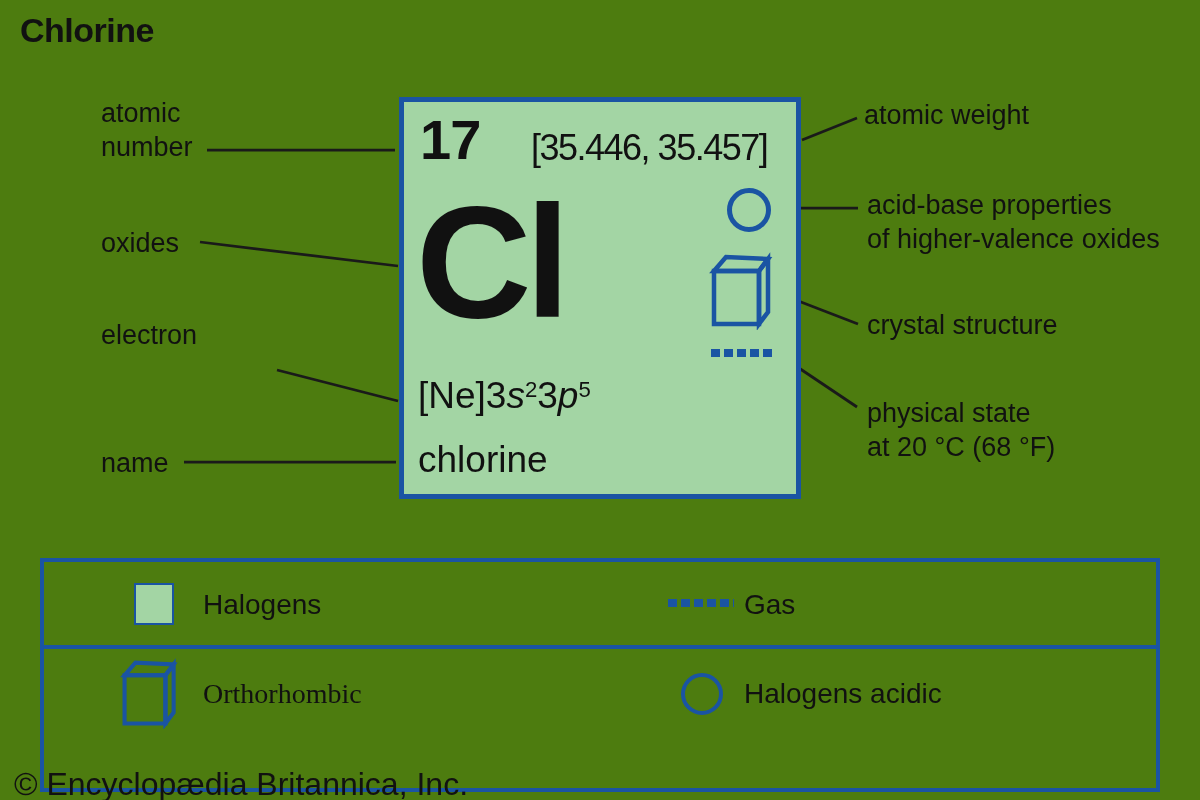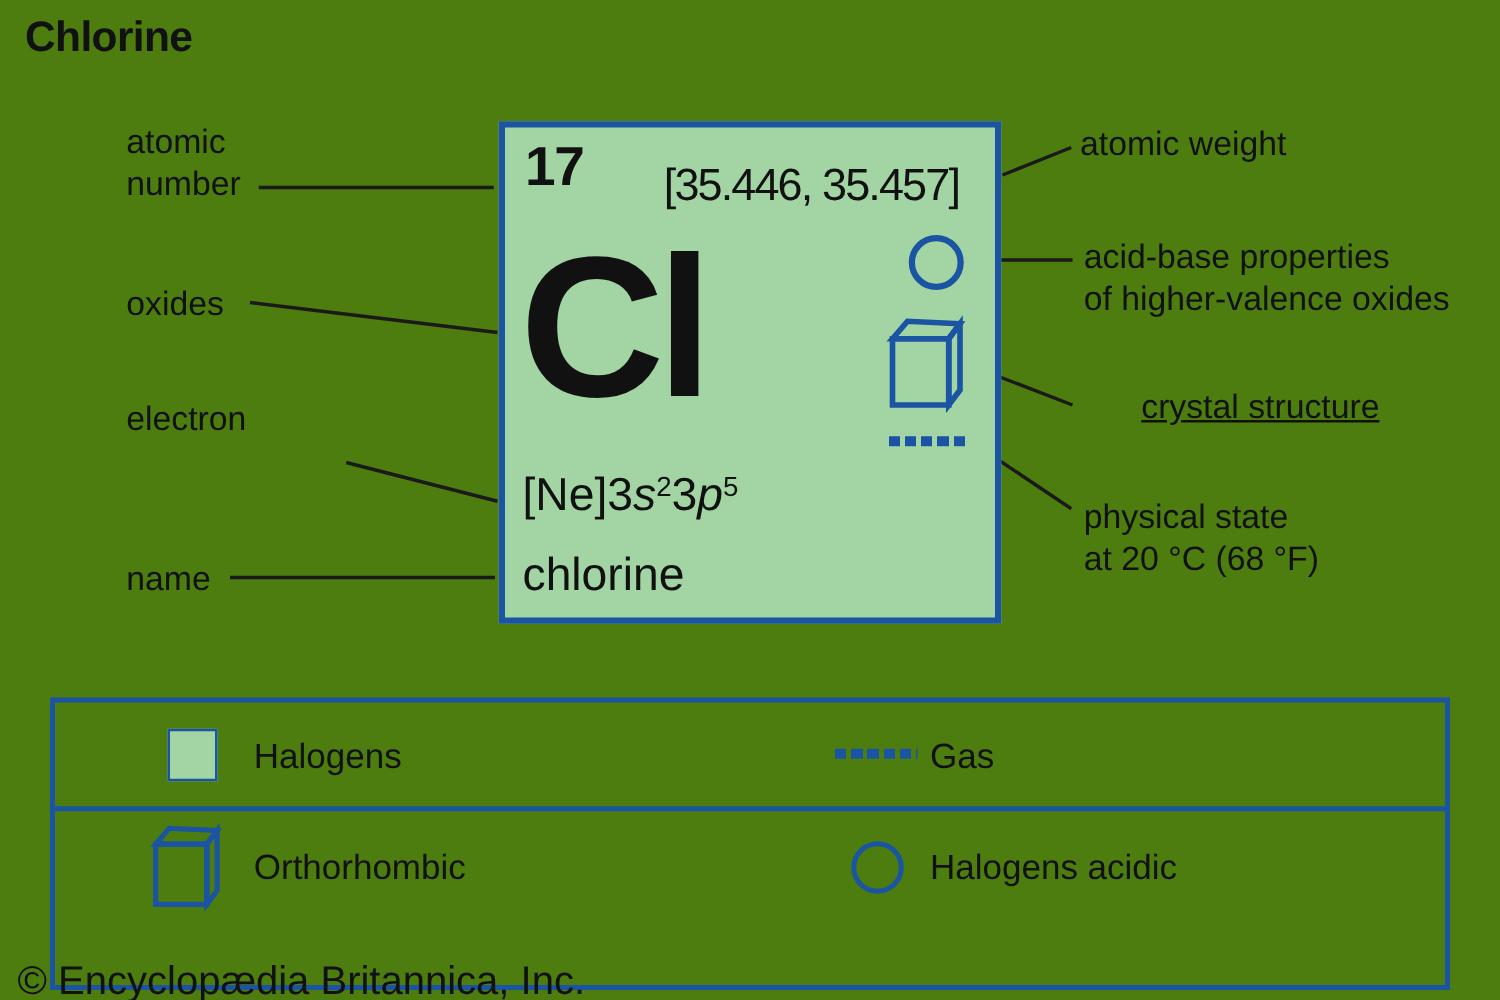--- a/index.html
+++ b/index.html
@@ -14,53 +14,53 @@
 
   .abs{position:absolute;}
 
   #page-title{left:20px;top:11px;font-size:34px;font-weight:700;letter-spacing:-0.5px;}
 
   .lbl{font-size:27px;line-height:34px;color:var(--ink);}
 
   
   #element-card{left:399px;top:97px;width:402px;height:402px;box-sizing:border-box;
     background:var(--green);border:5px solid var(--blue);}
-  #atomic-number{left:16px;top:10px;font-size:44px;font-weight:700;letter-spacing:-1px;line-height:1;}
+  #atomic-number{left:16px;top:10px;font-size:56px;font-weight:700;letter-spacing:-1px;line-height:1;}
   #atomic-weight{left:127px;top:24px;font-size:36px;letter-spacing:-1.5px;line-height:1.2;}
   #element-symbol{left:12px;top:80px;font-size:160px;font-weight:700;letter-spacing:-6px;line-height:1;}
   #electron-configuration{left:14px;top:272px;font-size:37px;line-height:1.2;}
   #electron-configuration .sup{font-size:60%;position:relative;top:-0.5em;}
   #element-name{left:14px;top:336px;font-size:37px;line-height:1.2;}
 
   .circle-icon{box-sizing:border-box;border-radius:50%;border:5px solid var(--blue);background:transparent;}
   #card-circle{left:323px;top:86px;width:44px;height:44px;}
   #card-cube{left:305px;top:150px;}
   .dashes{background:repeating-linear-gradient(90deg,var(--blue) 0 9px,transparent 9px 13px);}
   #card-dashes{left:307px;top:247px;width:61px;height:8px;}
 
   
   #label-atomic-number{left:101px;top:96px;}
   #label-symbol{left:101px;top:226px;}
   #label-electron-configuration{left:101px;top:318px;}
   #label-name{left:101px;top:446px;}
   #label-atomic-weight{left:864px;top:98px;text-align:center;}
   #label-acid-base{left:867px;top:188px;}
-  #label-crystal-structure{left:913px;top:308px;text-decoration:underline;}
+  #label-crystal-structure{left:867px;top:308px;}
   #label-physical-state{left:867px;top:396px;}
 
   
   #legend-box{left:40px;top:558px;width:1120px;height:234px;box-sizing:border-box;border:4px solid var(--blue);}
   #legend-divider{left:0;top:83px;width:100%;height:4px;background:var(--blue);}
   .legend-lbl{font-size:28px;line-height:34px;}
   #legend-swatch{left:90px;top:21px;width:40px;height:42px;box-sizing:border-box;background:var(--green);border:2px solid var(--blue);}
   #legend-halogens-label{left:159px;top:26px;}
   #legend-gas-dashes{left:624px;top:37px;width:66px;height:8px;}
   #legend-gas-label{left:700px;top:26px;}
   #legend-cube{left:76px;top:96px;}
-  #legend-orthorhombic-label{left:159px;top:115px;}
+  #legend-orthorhombic-label{left:159px;top:115px;font-family:Liberation Serif, serif;}
   #legend-circle{left:637px;top:111px;width:42px;height:42px;border-width:4px;}
   #legend-acidic-label{left:700px;top:115px;}
 
   #copyright{left:14px;top:766px;font-size:32px;}
 
   #leader-svg{left:0;top:0;pointer-events:none;}
   .leader{stroke:var(--line);stroke-width:2.75;}
   .cube-path{fill:none;stroke:var(--blue);stroke-width:4.5;stroke-linejoin:miter;}
 </style>
 </head>

